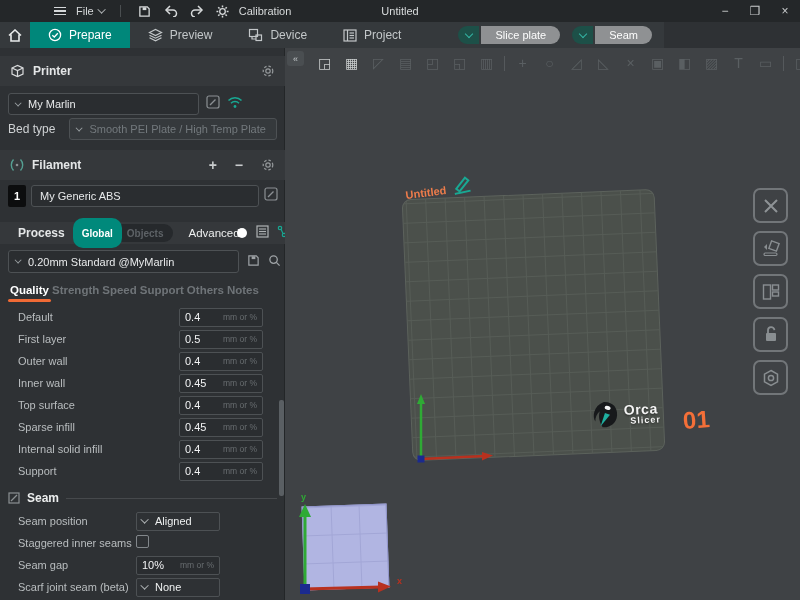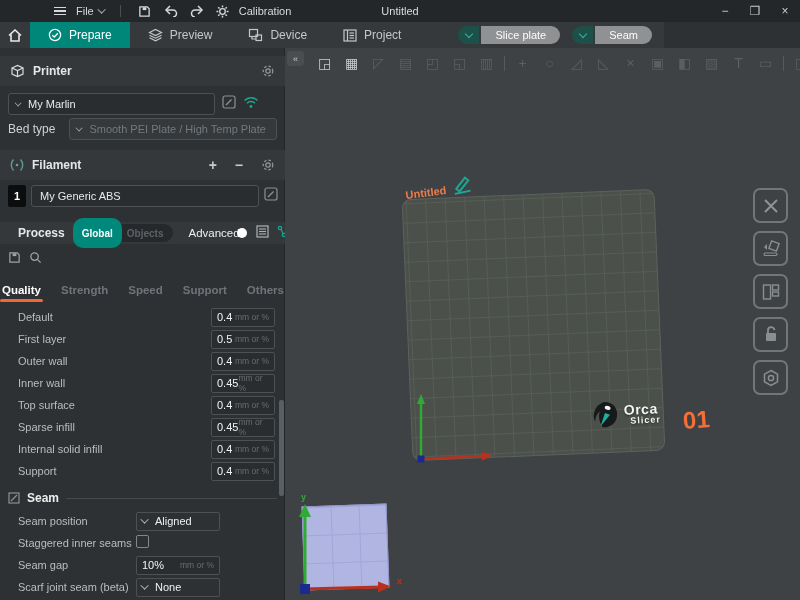--- a/index.html
+++ b/index.html
@@ -56,30 +56,30 @@
   .field { display:flex; align-items:center; background:#2a2d30; border:1px solid #4d5154; border-radius:3px;
     height:22px; padding:0 8px; color:#e8eaeb; font-size:11px; }
 
   .scope-pill { display:flex; align-items:center; background:#26292c; border-radius:10px; height:18px; }
   .scope-on { background:#00897b; color:#fff; border-radius:10px; height:30px; display:flex; align-items:center;
     padding:0 9px; font-size:10px; font-weight:bold; }
   .scope-off { color:#5d6266; padding:0 9px 0 5px; font-size:10px; font-weight:bold; }
   .toggle { width:22px; height:12px; background:#00a693; border-radius:7px; position:relative; }
   .toggle .knob { position:absolute; right:1px; top:1px; width:10px; height:10px; background:#fff; border-radius:50%; }
 
-  .tabs { position:absolute; top:232px; left:0; width:285px; height:22px; display:flex; gap:20px; padding-left:2px; }
+  .tabs { position:absolute; top:232px; left:0; width:285px; height:22px; display:flex; gap:3px; padding-left:10px; }
   .tab { font-size:11.5px; font-weight:bold; color:#6f7478; position:relative; line-height:20px; }
   .tab.active { color:#fff; }
   .tab.active::after { content:""; position:absolute; left:-2px; right:-2px; bottom:0; height:3px;
     background:#f06a35; border-radius:2px; }
 
   .params { position:absolute; top:258px; left:0; width:285px; height:180px; }
   .prow { display:flex; align-items:center; height:22px; padding-left:18px; }
   .plabel { color:#b9bdbf; font-size:11px; flex:1; }
-  .pinput { position:relative; width:64px; height:19px; margin-right:10px; background:#2a2d30;
+  .pinput { position:relative; width:84px; height:19px; margin-right:22px; background:#2a2d30;
     border:1px solid #4d5154; border-radius:2px; display:flex; align-items:center; padding:0 5px; }
   .pval { color:#f2f3f4; font-size:11px; flex:1; }
   .punit { color:#686d70; font-size:8.5px; }
   .vscroll { position:absolute; right:1px; top:94px; width:5px; height:96px; background:#5a5f63; border-radius:2px; }
 
   .seam-head { position:absolute; top:440px; left:0; width:285px; height:20px; display:flex; align-items:center; gap:7px; padding-left:8px; }
   .seam-title { color:#eceeee; font-size:12px; font-weight:bold; }
   .seam-rule { flex:1; height:1px; background:#46494c; margin-right:8px; }
   .seamrows { position:absolute; top:462px; left:0; width:242px; }
   .srow { display:flex; align-items:center; height:22px; padding-left:18px; }
@@ -253,21 +253,21 @@
         <span class="spacer"></span>
         <span class="ghost-ic">
           <svg width="14" height="14" viewBox="0 0 14 14">
             <circle cx="7" cy="7" r="2.2" fill="none" stroke="#aeb2b4" stroke-width="1.2"></circle>
             <circle cx="7" cy="7" r="4.8" fill="none" stroke="#aeb2b4" stroke-width="1.2" stroke-dasharray="2.5 2"></circle>
           </svg>
         </span>
       </div>
 
       <div style="position:absolute; top:45px; left:8px; display:flex; align-items:center; gap:7px;">
-        <div class="select" style="width:207px;">
+        <div class="select" style="width:191px;">
           <span class="chev"></span>
           <span>My Marlin</span>
         </div>
         <span>
           <svg width="14" height="14" viewBox="0 0 14 14">
             <rect x="1" y="1" width="12" height="12" rx="2" fill="none" stroke="#8b9093" stroke-width="1.2"></rect>
             <path d="M4.5 9.5 L9.5 4.5 M4.5 9.5 L4 10" stroke="#8b9093" stroke-width="1.4"></path>
           </svg>
         </span>
         <span>
@@ -345,20 +345,24 @@
           <svg width="14" height="13" viewBox="0 0 14 13">
             <circle cx="3" cy="3" r="1.7" fill="none" stroke="#18a893" stroke-width="1.2"></circle>
             <circle cx="11" cy="3" r="1.7" fill="none" stroke="#18a893" stroke-width="1.2"></circle>
             <circle cx="7" cy="10" r="1.7" fill="none" stroke="#18a893" stroke-width="1.2"></circle>
             <path d="M4 4.3 L6 8.5 M10 4.3 L8 8.5" stroke="#18a893" stroke-width="1.2"></path>
           </svg>
         </span>
       </div>
 
       <div style="position:absolute; top:202px; left:8px; display:flex; align-items:center; gap:8px;">
+        <div class="select" style="width:231px; height:23px;">
+          <span class="chev"></span>
+          <span>0.20mm Standard @MyMarlin</span>
+        </div>
         <span>
           <svg width="13" height="13" viewBox="0 0 14 14">
             <path d="M2 2 h8 l2 2 v8 h-10 z" fill="none" stroke="#9ea3a6" stroke-width="1.3"></path>
             <rect x="5" y="2.5" width="4" height="3" fill="#9ea3a6"></rect>
           </svg>
         </span>
         <span>
           <svg width="13" height="13" viewBox="0 0 14 14">
             <circle cx="6" cy="6" r="4" fill="none" stroke="#9ea3a6" stroke-width="1.4"></circle>
             <line x1="9" y1="9" x2="12.5" y2="12.5" stroke="#9ea3a6" stroke-width="1.4"></line>

